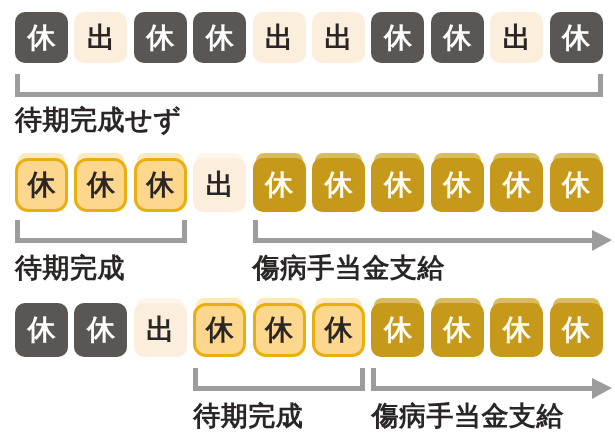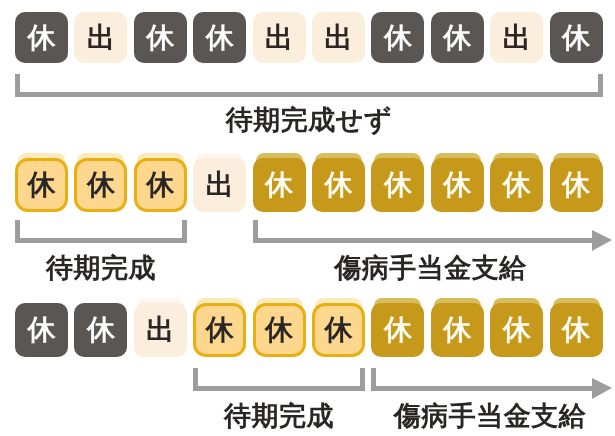--- a/index.html
+++ b/index.html
@@ -17,21 +17,21 @@
   .bracket{position:absolute;box-sizing:border-box;
            border-left:5px solid var(--c-line);
            border-right:5px solid var(--c-line);
            border-bottom:5px solid var(--c-line);}
   .arrowline{position:absolute;}
   .arrowline .tick{position:absolute;left:0;top:0;bottom:0;width:5px;background:var(--c-line);}
   .arrowline .shaft{position:absolute;left:0;right:13px;bottom:0;height:5px;background:var(--c-line);}
   .arrowline .head{position:absolute;right:-3px;bottom:-8px;width:0;height:0;
                    border-left:20px solid var(--c-line);
                    border-top:10px solid transparent;border-bottom:11px solid transparent;}
-  .caption{position:absolute;text-align:center;font-size:27px;font-weight:bold;
+  .caption{position:absolute;text-align:left;font-size:27px;font-weight:bold;
            color:var(--c-text);white-space:nowrap;letter-spacing:0.5px;z-index:3;}
 </style>
 </head>
 <body>
 
 <div class="canvas">
   <section class="row" id="row0" style="top: 0px;">
       <div class="day-box day-absence" style="left: 15px; top: 12px; width: 53px; height: 51px;">休</div>
       <div class="day-box day-work" style="left: 74.4px; top: 12px; width: 53px; height: 51px;">出</div>
       <div class="day-box day-absence" style="left: 133.8px; top: 12px; width: 53px; height: 51px;">休</div>

